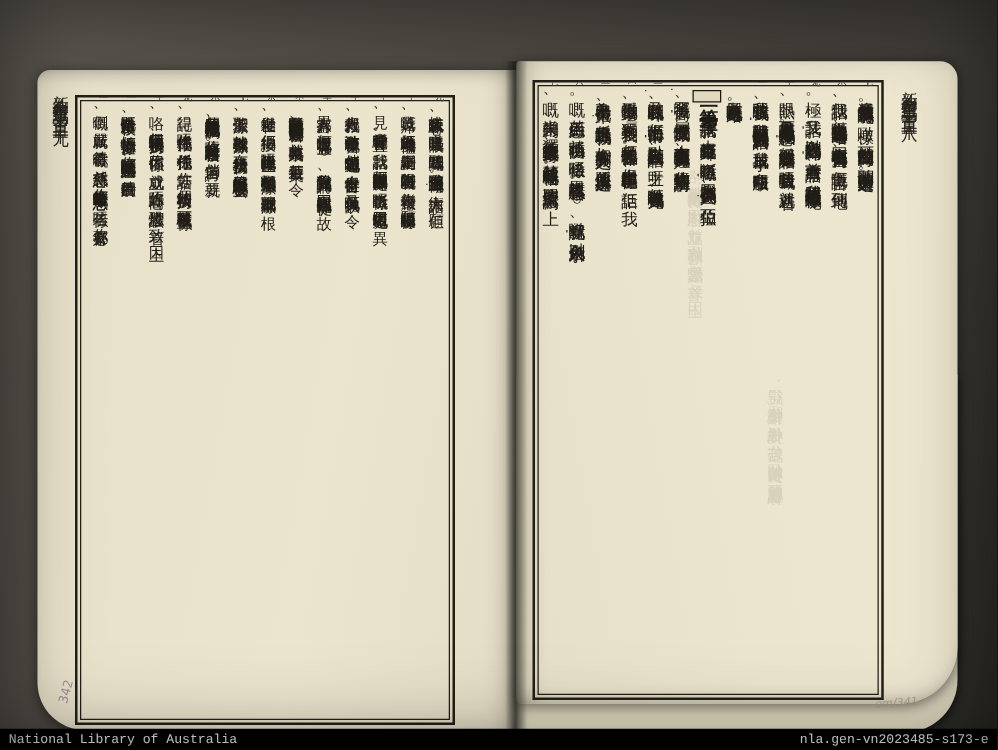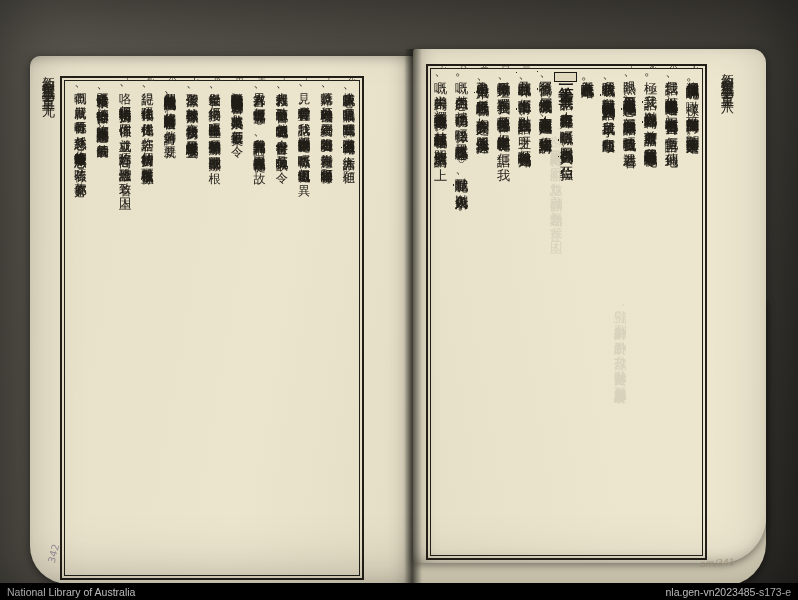--- a/index.html
+++ b/index.html
@@ -46,21 +46,21 @@
   .m-chapter{margin-top:82px;}
   .m-page{margin-top:94px;letter-spacing:3px;}
 
   .bleed{position:absolute;writing-mode:vertical-rl;transform:scaleX(-1);opacity:.12;color:#4a443a;
          font-size:12.5px;letter-spacing:.5px;line-height:20px;pointer-events:none;}
   .bleed-a{left:182px;top:235px;height:265px;width:44px;overflow:hidden;}
   .bleed-b{left:118px;top:60px;height:200px;width:24px;overflow:hidden;}
 
   .footer-bar{position:absolute;left:0;bottom:0;width:798px;height:17px;background:#000;
          display:flex;justify-content:space-between;align-items:center;padding:0 7px;box-sizing:border-box;
-         font-family:Liberation Sans, sans-serif;font-size:10.5px;color:#e9e9e9;}
+         font-family:Liberation Mono, monospace;font-size:10.5px;color:#e9e9e9;}
   .pencil{position:absolute;font-family:"DejaVu Sans",sans-serif;}
   .pencil-left{left:44px;top:548px;transform:rotate(-75deg);color:#8a7d92;font-size:10px;opacity:.8;}
   .pencil-right{left:700px;top:558px;color:#a4947a;font-size:9px;font-style:italic;opacity:.75;transform:rotate(-4deg);}
 </style>
 </head>
 <body>
 
 <div class="stage">
 
   <div class="page page-under"></div>

